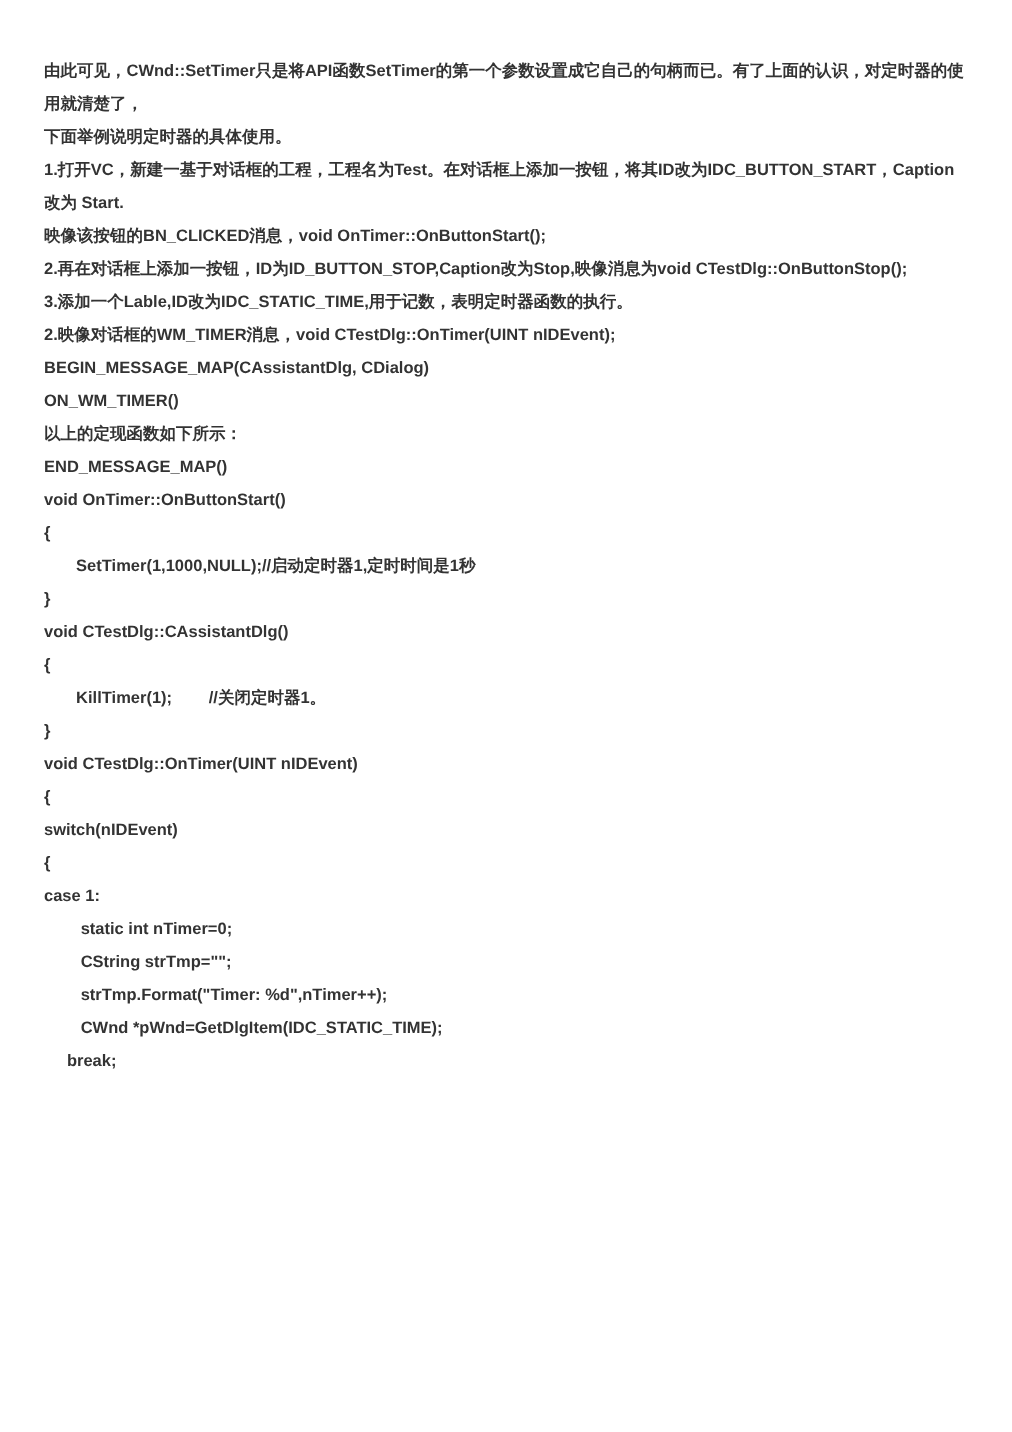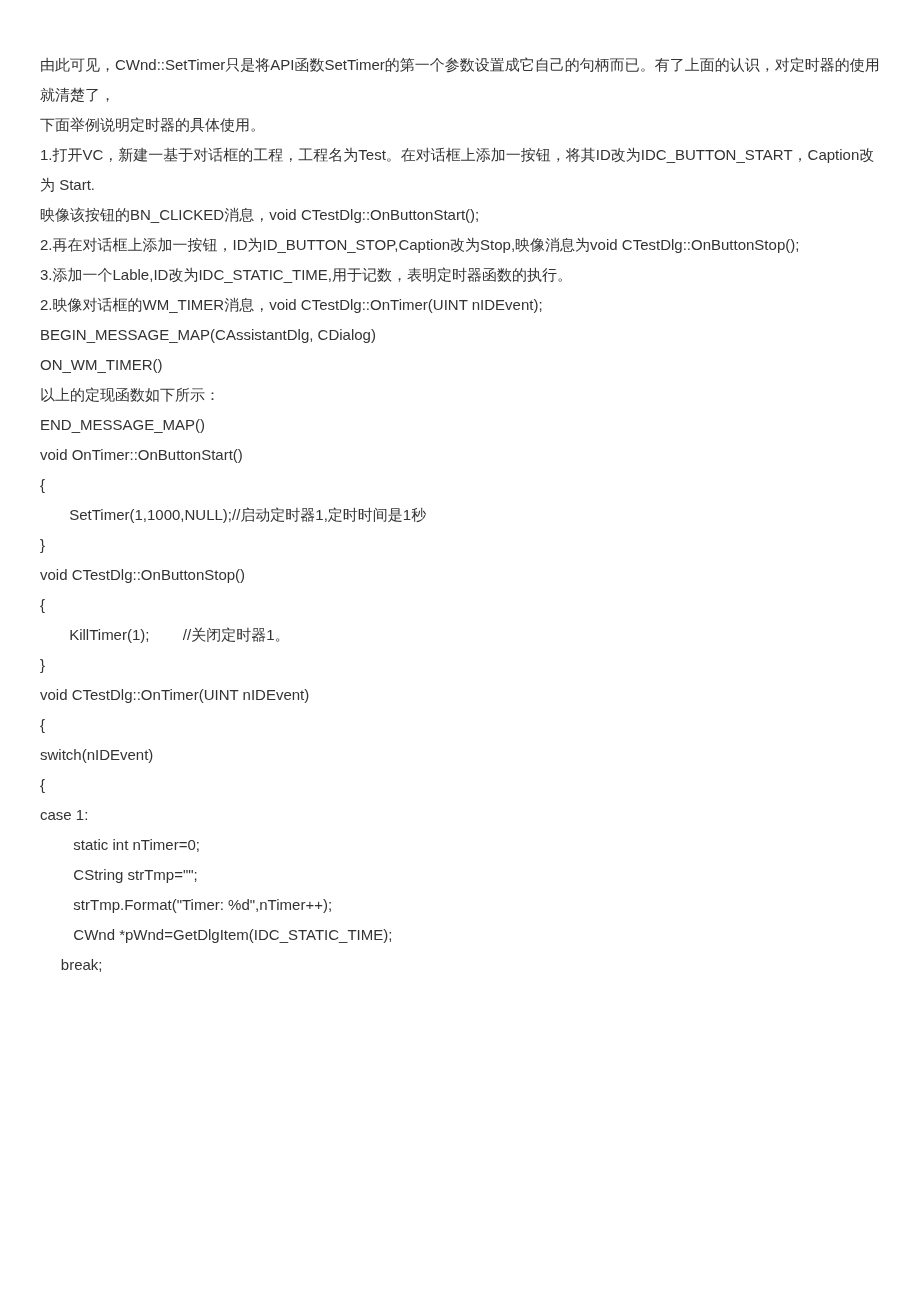--- a/index.html
+++ b/index.html
@@ -1,18 +1,19 @@
 <!DOCTYPE html>
 <html><head>
   <meta charset="utf-8">
   <style>
     * {
       margin: 0;
       padding: 0;
       box-sizing: border-box;
+      font-weight: bold;
     }
     body {
       width: 920px;
       background: #ffffff;
       font-family: "Microsoft YaHei", "SimSun", Arial, sans-serif;
       padding: 50px 40px;
       color: #333333;
     }
     .line {
       font-size: 15px;
@@ -21,36 +22,36 @@
       white-space: pre-wrap;
     }
   </style>
 </head>
 <body>
 
 <div>
   <div class="line">由此可见，CWnd::SetTimer只是将API函数SetTimer的第一个参数设置成它自己的句柄而已。有了上面的认识，对定时器的使用就清楚了，</div>
   <div class="line">下面举例说明定时器的具体使用。</div>
   <div class="line">1.打开VC，新建一基于对话框的工程，工程名为Test。在对话框上添加一按钮，将其ID改为IDC_BUTTON_START，Caption改为 Start.</div>
-  <div class="line">映像该按钮的BN_CLICKED消息，void CTestDlg::OnButtonStart();</div>
+  <div class="line">映像该按钮的BN_CLICKED消息，void OnTimer::OnButtonStart();</div>
   <div class="line">2.再在对话框上添加一按钮，ID为ID_BUTTON_STOP,Caption改为Stop,映像消息为void CTestDlg::OnButtonStop();</div>
   <div class="line">3.添加一个Lable,ID改为IDC_STATIC_TIME,用于记数，表明定时器函数的执行。</div>
   <div class="line">2.映像对话框的WM_TIMER消息，void CTestDlg::OnTimer(UINT nIDEvent);</div>
   <div class="line"></div>
   <div class="line"></div>
   <div class="line">BEGIN_MESSAGE_MAP(CAssistantDlg, CDialog)</div>
   <div class="line">ON_WM_TIMER()</div>
   <div class="line">以上的定现函数如下所示：</div>
   <div class="line">END_MESSAGE_MAP()</div>
   <div class="line">void OnTimer::OnButtonStart()</div>
   <div class="line">{</div>
   <div class="line">       SetTimer(1,1000,NULL);//启动定时器1,定时时间是1秒</div>
   <div class="line">}</div>
   <div class="line"></div>
-  <div class="line">void CTestDlg::OnButtonStop()</div>
+  <div class="line">void CTestDlg::CAssistantDlg()</div>
   <div class="line">{</div>
   <div class="line">       KillTimer(1);        //关闭定时器1。</div>
   <div class="line">}</div>
   <div class="line"></div>
   <div class="line">void CTestDlg::OnTimer(UINT nIDEvent)</div>
   <div class="line">{</div>
   <div class="line">switch(nIDEvent)</div>
   <div class="line">{</div>
   <div class="line">case 1:</div>
   <div class="line">        static int nTimer=0;</div>

